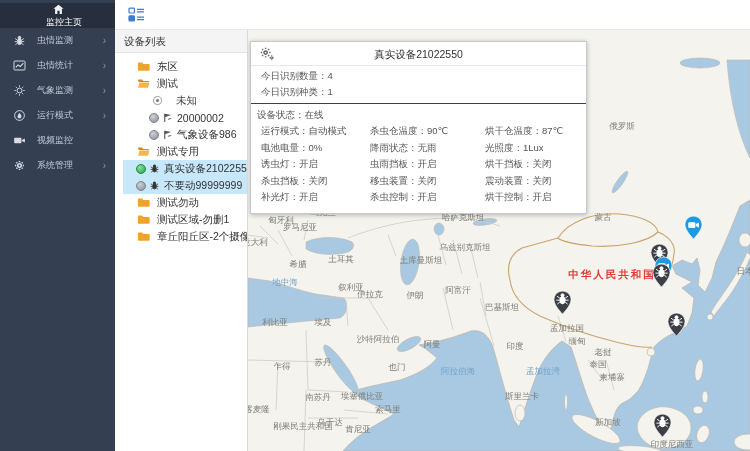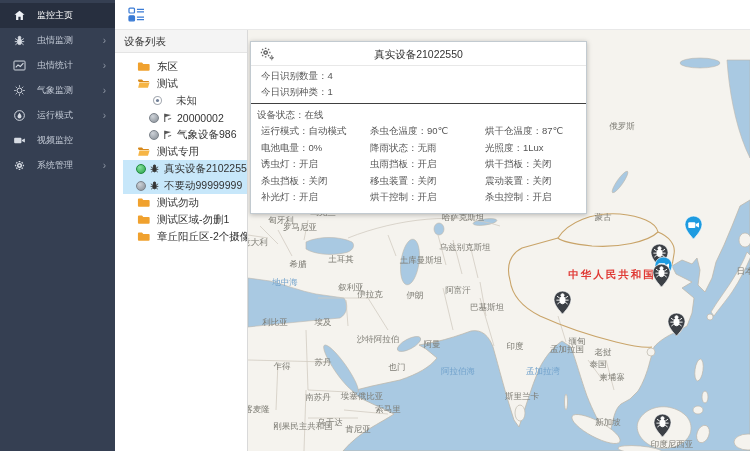--- a/index.html
+++ b/index.html
@@ -8,21 +8,21 @@
     width:750px; height:451px; position:relative; overflow:hidden;
     font-family:"Liberation Sans","DejaVu Sans",sans-serif;
     background:#ffffff;
   }
   
   .sidebar { position:absolute; left:0; top:0; width:115px; height:451px; background:#353f52; z-index:30; }
   .brand { height:33px; line-height:33px; background:#2b3445; color:#fff; font-size:13px; font-weight:bold; padding-left:7px; white-space:nowrap; }
   .nav { padding-top:3px; }
   .nav-item { position:relative; height:25px; display:flex; align-items:center; padding-left:13px; color:#c3cad6; font-size:9px; cursor:pointer; }
   .nav-item .ico { width:13px; height:13px; margin-right:11px; display:inline-flex; flex:none; }
-  .nav-item.active { background:#272f3f; color:#fff; }
+  .nav-item.active { background:#272f3f; color:#fff;flex-direction:column; }
   .nav-arrow { position:absolute; right:9px; top:50%; transform:translateY(-54%); color:#8d95a3; font-size:10px; }
   
   .topbar { position:absolute; left:115px; top:0; width:635px; height:30px; background:#fff; border-bottom:1px solid #e8e8e8; display:flex; align-items:center; padding-left:13px; z-index:25; }
   
   .panel { position:absolute; left:115px; top:30px; width:133px; height:421px; background:#fff; border-right:1px solid #d9d9d9; z-index:20; }
   .panel-title { height:23px; line-height:23px; padding-left:9px; font-size:10.5px; color:#333; background:#f4f4f4; border-bottom:1px solid #e4e4e4; }
   .tree { padding-top:5px; }
   .trow { height:17px; display:flex; align-items:center; font-size:10.5px; color:#333; white-space:nowrap; cursor:pointer; overflow:hidden;margin-left:13px; }
   .trow .fico { width:13px; height:11px; margin-right:7px; flex:none; display:inline-flex; }
   .trow .dot { width:10px; height:10px; border-radius:50%; margin-right:3px; flex:none; }
@@ -347,27 +347,27 @@
       <div class="map-label country" style="left: 215px; top: 188px;">哈萨克斯坦</div>
       <div class="map-label country" style="left: 7px; top: 213px;">意大利</div>
       <div class="map-label country" style="left: 217px; top: 218px;">乌兹别克斯坦</div>
       <div class="map-label country" style="left: 93px; top: 230px;">土耳其</div>
       <div class="map-label country" style="left: 50px; top: 235px;">希腊</div>
       <div class="map-label country" style="left: 173px; top: 231px;">土库曼斯坦</div>
       <div class="map-label country" style="left: 103px; top: 258px;">叙利亚</div>
       <div class="map-label country" style="left: 122px; top: 265px;">伊拉克</div>
       <div class="map-label country" style="left: 167px; top: 266px;">伊朗</div>
       <div class="map-label country" style="left: 210px; top: 261px;">阿富汗</div>
-      <div class="map-label country" style="left: 227px; top: 278px; padding-left: 24px;">巴基斯坦</div>
+      <div class="map-label country" style="left: 242px; top: 278px; padding-left: 24px;">巴基斯坦</div>
       <div class="map-label country" style="left: 27px; top: 293px;">利比亚</div>
       <div class="map-label country" style="left: 75px; top: 293px;">埃及</div>
       <div class="map-label country" style="left: 130px; top: 310px;">沙特阿拉伯</div>
       <div class="map-label country" style="left: 184px; top: 315px;">阿曼</div>
       <div class="map-label country" style="left: 267px; top: 317px;">印度</div>
-      <div class="map-label country" style="left: 319px; top: 320px;">孟加拉国</div>
+      <div class="map-label country" style="left: 319px; top: 299px;">孟加拉国</div>
       <div class="map-label country" style="left: 329px; top: 312px;">缅甸</div>
       <div class="map-label country" style="left: 355px; top: 323px;">老挝</div>
       <div class="map-label country" style="left: 350px; top: 335px;">泰国</div>
       <div class="map-label country" style="left: 364px; top: 348px;">柬埔寨</div>
       <div class="map-label country" style="left: 34px; top: 337px;">乍得</div>
       <div class="map-label country" style="left: 75px; top: 333px;">苏丹</div>
       <div class="map-label country" style="left: 149px; top: 338px;">也门</div>
       <div class="map-label country" style="left: 70px; top: 368px;">南苏丹</div>
       <div class="map-label country" style="left: 114px; top: 367px;">埃塞俄比亚</div>
       <div class="map-label country" style="left: 274px; top: 367px;">斯里兰卡</div>
@@ -470,18 +470,18 @@
         <span>电池电量：0%</span>
         <span>降雨状态：无雨</span>
         <span>光照度：1Lux</span>
         <span>诱虫灯：开启</span>
         <span>虫雨挡板：开启</span>
         <span>烘干挡板：关闭</span>
         <span>杀虫挡板：关闭</span>
         <span>移虫装置：关闭</span>
         <span>震动装置：关闭</span>
         <span>补光灯：开启</span>
+        <span>杀虫控制：开启</span>
         <span>烘干控制：开启</span>
-        <span>杀虫控制：开启</span>
       </div>
     </div>
   </div>
 </div>
 
 </body></html>

